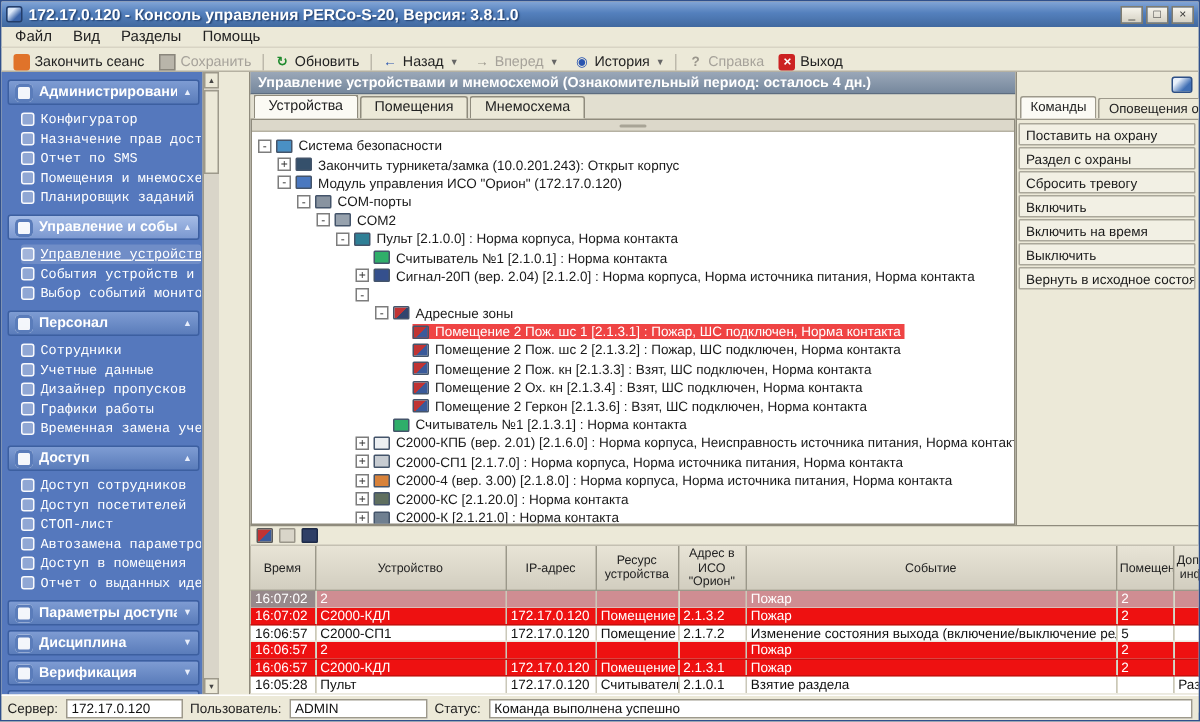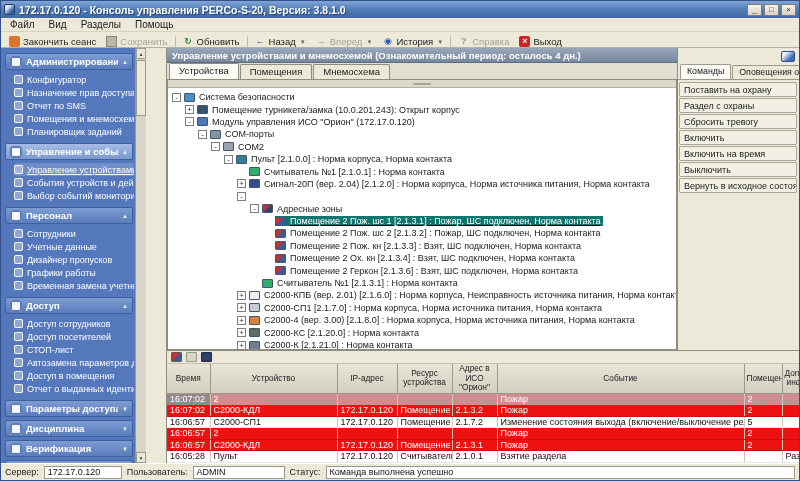--- a/index.html
+++ b/index.html
@@ -34,21 +34,21 @@
   
   .sidebar{width:145px;flex:none;display:flex;background:#5578bd;overflow:hidden;}
   .sb-content{flex:1;overflow:hidden;padding:2px 1px 0 3px;}
   .sb-section{margin-bottom:3px;}
   .sb-header{height:17px;display:flex;align-items:center;gap:4px;padding:0 4px;margin:3px 1px 2px 1px;
     background:linear-gradient(180deg,#7e9cd3 0%,#5a7cba 100%);border:1px solid #3c5fa0;border-radius:2px;color:#fff;}
   .sb-header.active{background:linear-gradient(180deg,#a5bce6 0%,#7b98d0 100%);}
   .sb-header .sb-title{font-size:9.5px;font-weight:bold;white-space:nowrap;overflow:hidden;flex:1;}
   .sb-header .chev{font-size:6px;color:#e8eefb;flex:none;}
   .sb-hicon{width:12px;height:12px;flex:none;background:rgba(255,255,255,.92);border-radius:3px;box-shadow:inset 0 0 0 2px #5a7cba;}
-  .sb-items{padding:1px 0 2px 10px;}
+  .sb-items{padding:1px 0 2px 10px;font-family:Liberation Mono, monospace;}
   .sb-item{height:13px;display:flex;align-items:center;gap:4px;color:#fff;white-space:nowrap;overflow:hidden;}
   .sb-item .lbl{font-size:9px;overflow:hidden;}
   .sb-item.selected{background:rgba(255,255,255,.16);border-radius:2px;}
   .sb-item.selected .lbl{text-decoration:underline;}
   .sb-iicon{width:9px;height:9px;flex:none;border:1px solid rgba(255,255,255,.95);background:rgba(255,255,255,.35);border-radius:2px;}
   .sb-scroll{width:11px;flex:none;background:#d9d5c9;display:flex;flex-direction:column;border-left:1px solid #9d998b;}
   .sb-arrow{height:11px;flex:none;background:#ece9d8;border:1px solid #9d998b;font-size:5px;text-align:center;line-height:10px;color:#444;}
   .sb-thumb{height:56px;margin:1px 0;background:#ece9d8;border:1px solid #9d998b;}
   .sb-fill{flex:1;}
   
@@ -61,21 +61,21 @@
   .tab{font-size:9.5px;padding:1px 9px 2px 9px;background:#ece9d8;border:1px solid #8f8b7d;border-bottom:none;border-radius:2px 2px 0 0;margin-right:1px;color:#222;}
   .tab.active{background:#fbfaf4;padding-bottom:3px;}
   .tree-box{flex:1;display:flex;flex-direction:column;border:1px solid #8f8b7d;border-top:none;background:#fff;min-height:0;}
   .tree-strip{height:8px;flex:none;background:#dcd8ca;border-bottom:1px solid #b5b1a2;display:flex;justify-content:center;align-items:center;}
   .tree-strip span{width:18px;height:2px;background:#a8a496;border-radius:1px;}
   .tree{flex:1;overflow:hidden;padding:3px 0 0 4px;}
   .tree-row{display:flex;align-items:center;height:12.4px;white-space:nowrap;}
   .exp{width:9px;height:9px;flex:none;border:1px solid #7d7d7d;background:#fff;font-size:8px;line-height:7px;text-align:center;color:#333;margin-right:3px;}
   .exp-sp{width:12px;flex:none;}
   .hl{display:flex;align-items:center;padding:0 2px 0 0;}
-  .hl.selected{background:#0f766e;text-decoration:underline;}
+  .hl.selected{background:#ef4444;}
   .hl.selected .tlabel{color:#fff;}
   .nicon{width:11px;height:9px;flex:none;margin-right:4px;border:1px solid #44546a;border-radius:1px;}
   .tlabel{font-size:9px;color:#1a1a1a;}
   
   .system-icon{background:#4a90c4}.controller-icon{background:#35506b}.module-icon{background:#4a78c0}
   .comports-icon{background:#8893a0}.com-icon{background:#97a2ae}.pult-icon{background:#2f7f96}
   .reader-icon{background:#2fae6a}.signal-icon{background:#35508d}.kdl-icon{background:#aab2bc}
   .zones-icon{background:linear-gradient(135deg,#c03434 50%,#31456e 50%)}
   .room-icon{background:linear-gradient(135deg,#c03434 50%,#3a5a9a 50%)}
   .kpb-icon{background:#eceff2}.sp1-icon{background:#c7ccd2}.c4-icon{background:#d8823a}
@@ -347,21 +347,21 @@
                   <span class="exp">-</span>
                   <span class="hl">
                     <span class="nicon system-icon"></span>
                     <span class="tlabel">Система безопасности</span>
                   </span>
                 </div>
                 <div class="tree-row" style="padding-left: 13px;">
                   <span class="exp">+</span>
                   <span class="hl">
                     <span class="nicon controller-icon"></span>
-                    <span class="tlabel">Помещение турникета/замка (10.0.201.243): Открыт корпус</span>
+                    <span class="tlabel">Закончить турникета/замка (10.0.201.243): Открыт корпус</span>
                   </span>
                 </div>
                 <div class="tree-row" style="padding-left: 13px;">
                   <span class="exp">-</span>
                   <span class="hl">
                     <span class="nicon module-icon"></span>
                     <span class="tlabel">Модуль управления ИСО "Орион" (172.17.0.120)</span>
                   </span>
                 </div>
                 <div class="tree-row" style="padding-left: 26px;">

